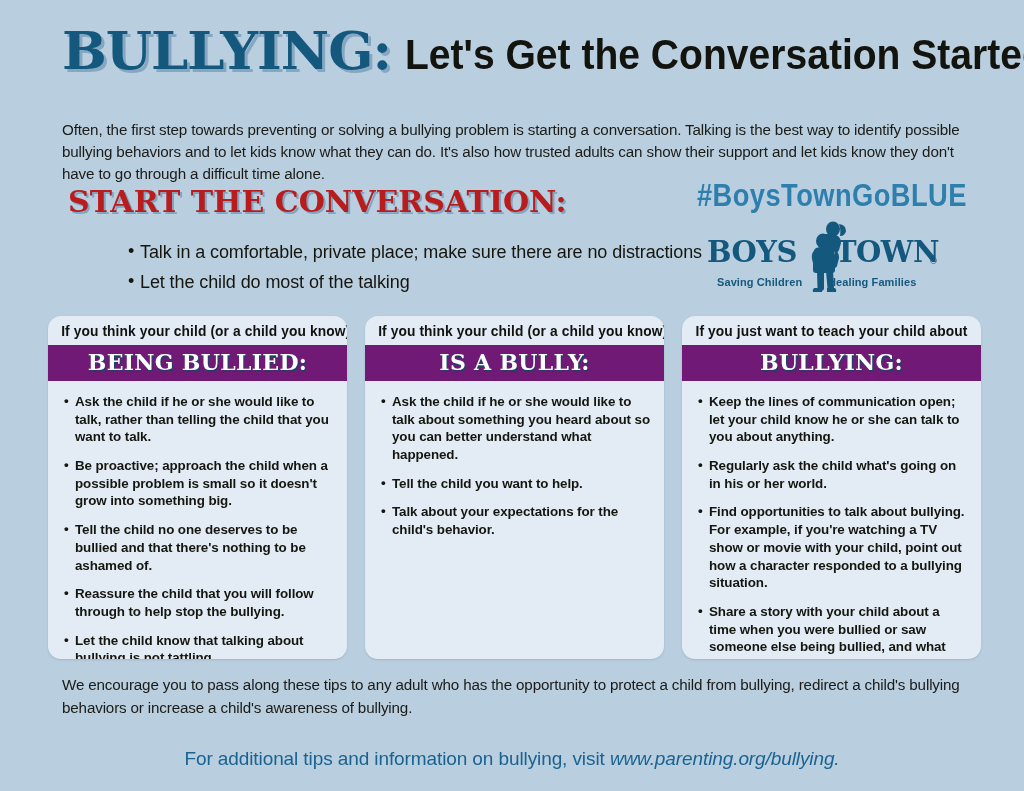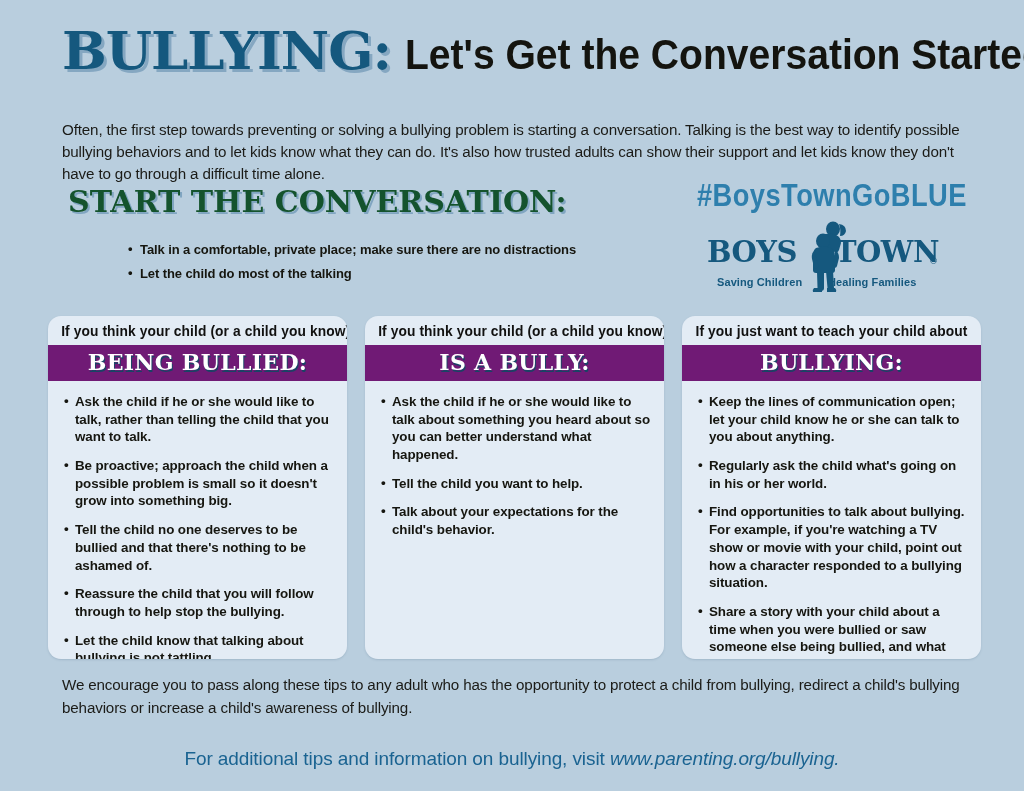--- a/index.html
+++ b/index.html
@@ -70,35 +70,35 @@
   }
 
   
   .start-head {
     position: absolute;
     left: 68px;
     top: 184px;
     font-family: "DejaVu Serif", serif;
     font-weight: bold;
     font-size: 30px;
-    color: #14532d;
+    color: #b91c1c;
     text-shadow: 2px 2px 0 rgba(122,161,190,0.9);
     letter-spacing: 0px;
     white-space: nowrap;
   }
   .start-list {
     position: absolute;
     left: 88px;
     top: 226px;
     width: 610px;
   }
   .start-list li {
     list-style: none;
-    font-size: 13px;
-    font-weight: bold;
+    font-size: 18px;
+    font-weight: normal;
     color: #16160f;
     margin-bottom: 9px;
     letter-spacing: -0.1px;
     position: relative;
     padding-left: 12px;
   }
   .start-list li::before {
     content: "\2022";
     position: absolute;
     left: 0;

